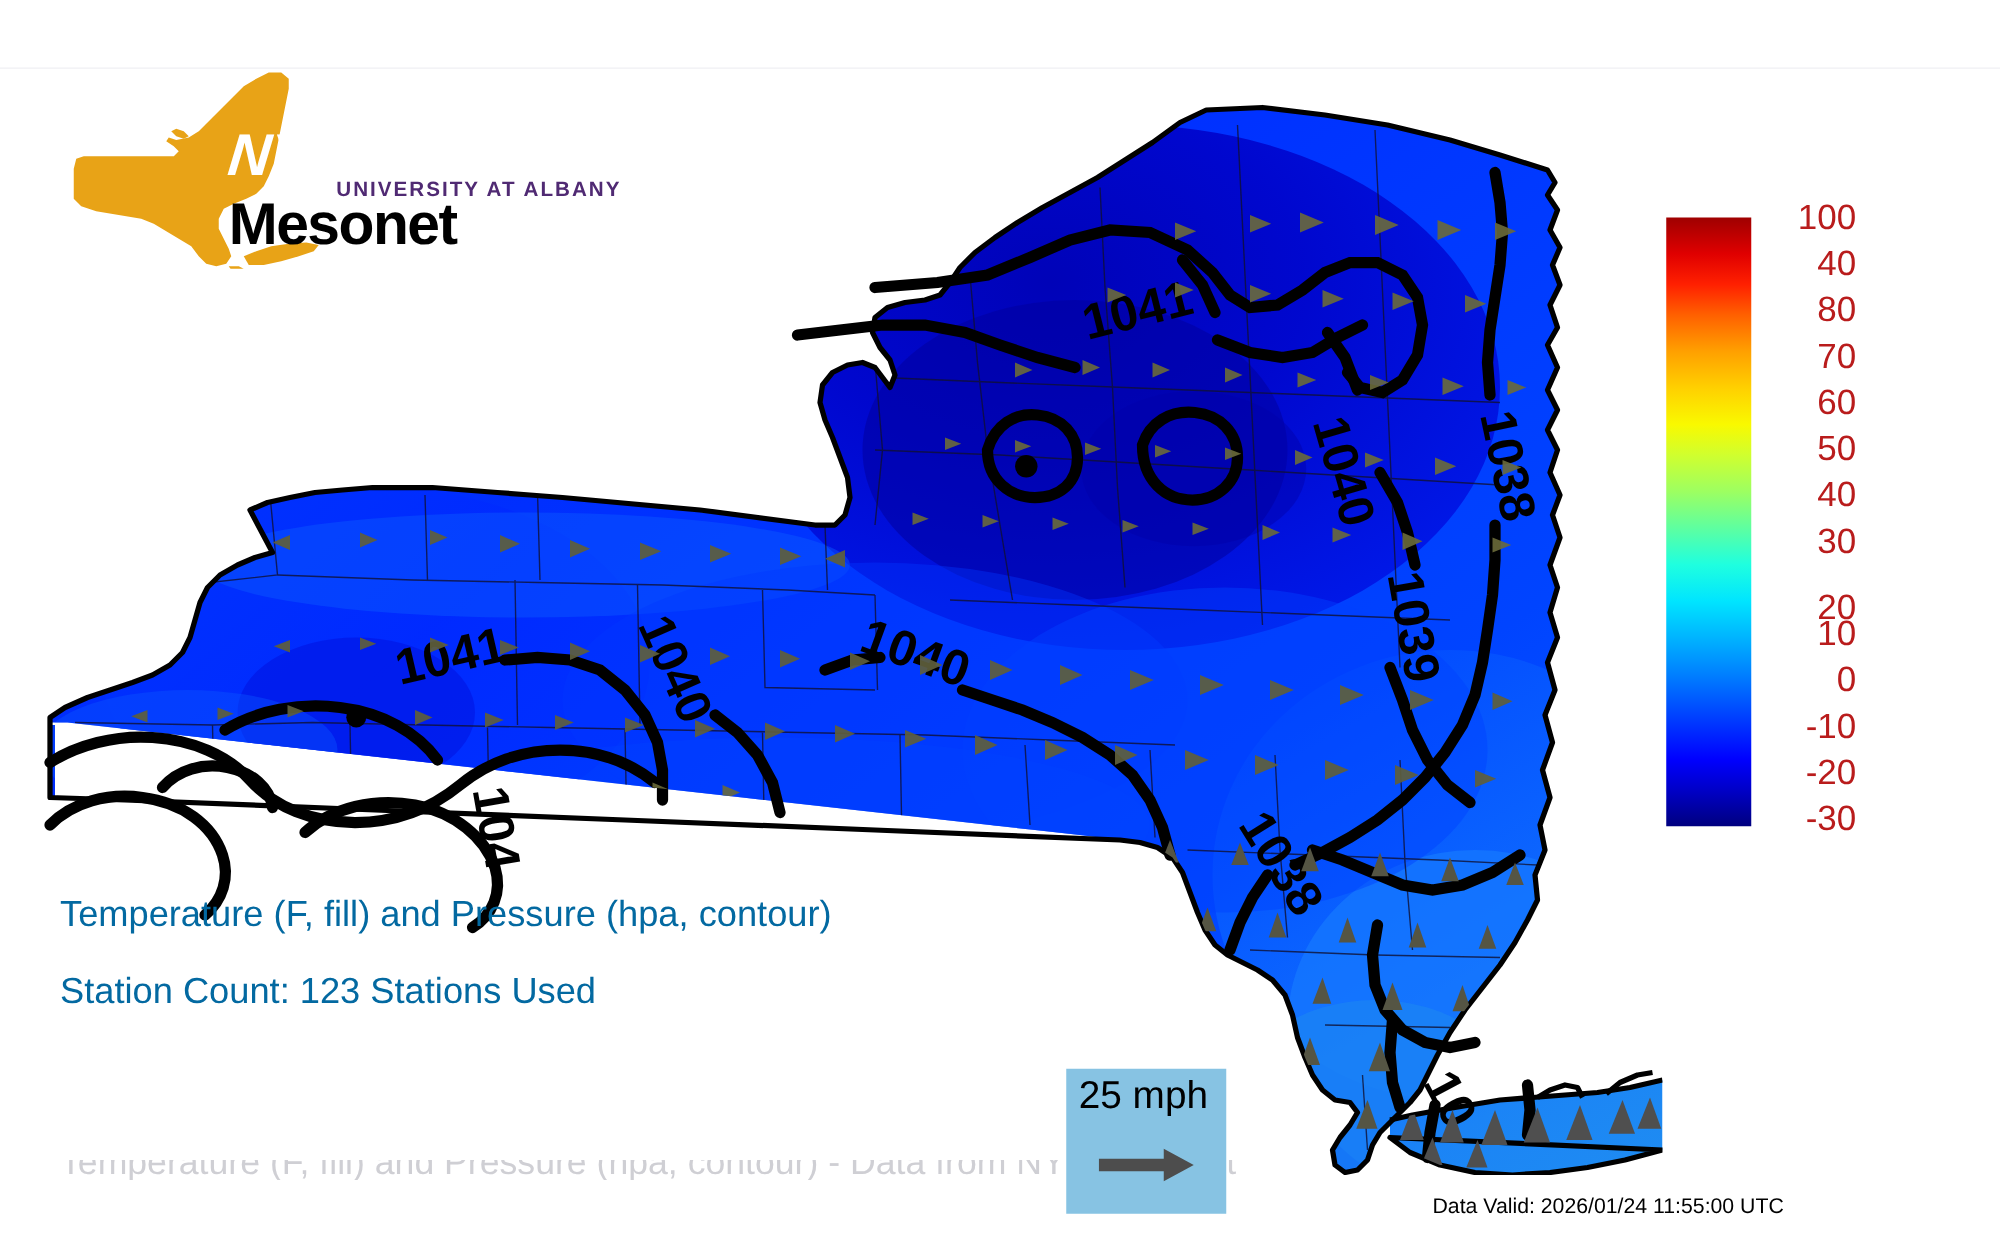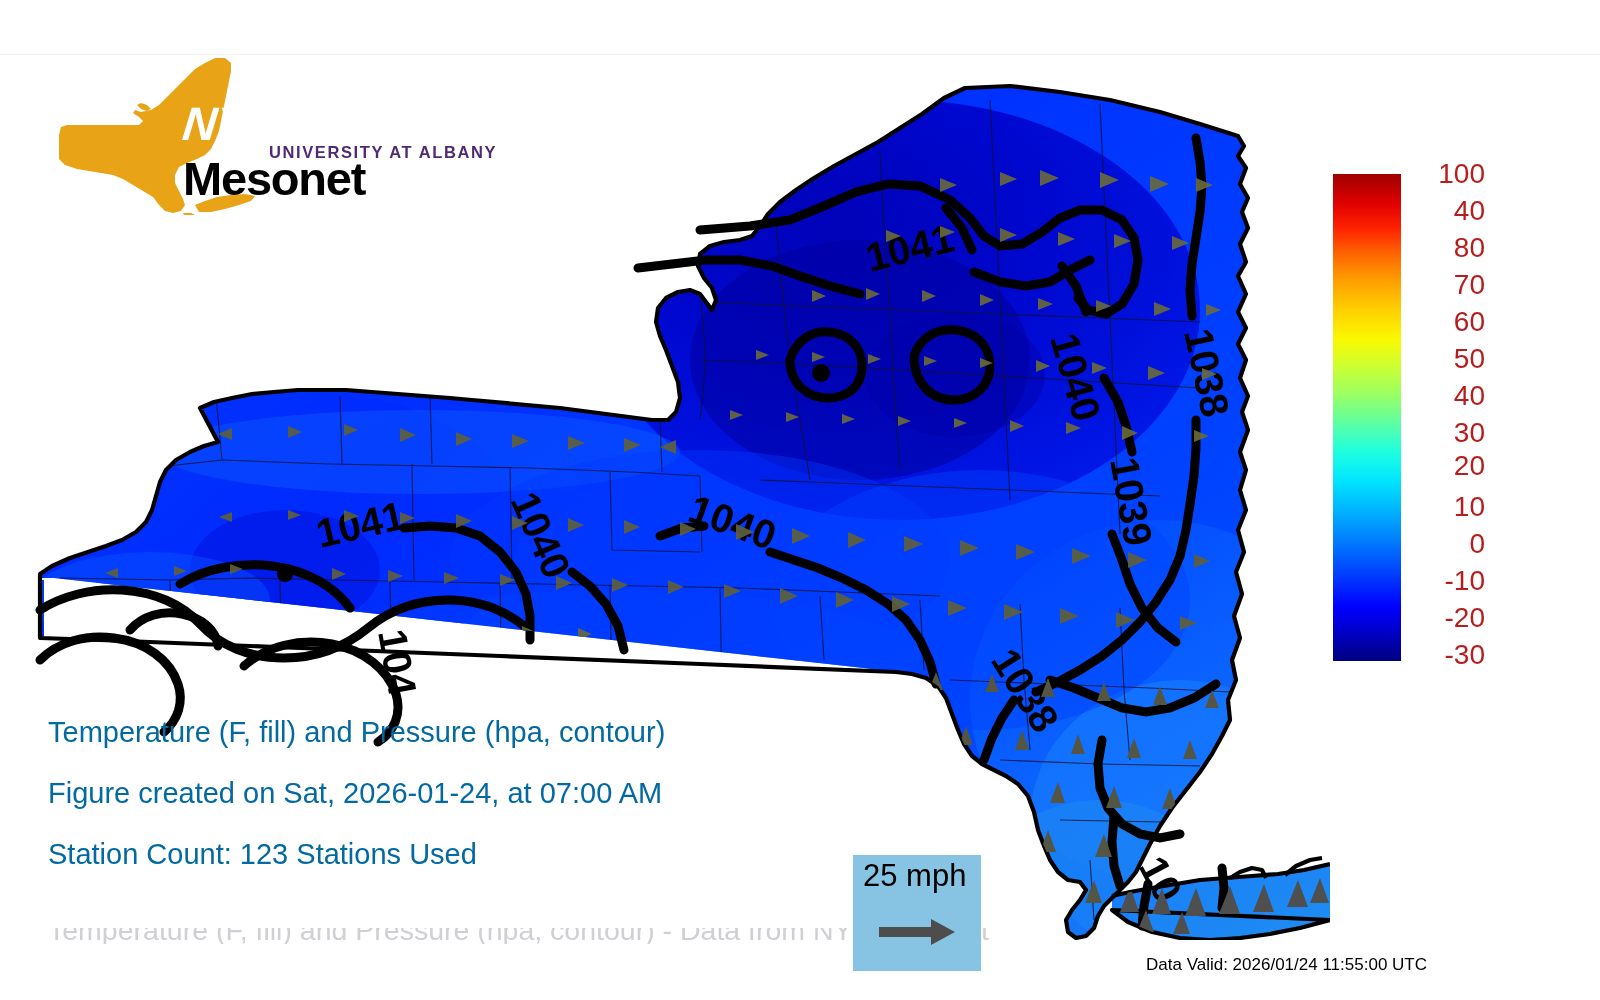--- a/index.html
+++ b/index.html
@@ -522,31 +522,30 @@
   </div>
   <div class="cbar-labels">
     <div class="cbar-label" style="top:0px;">100</div>
     <div class="cbar-label" style="top:37px;">40</div>
     <div class="cbar-label" style="top:74px;">80</div>
     <div class="cbar-label" style="top:111px;">70</div>
     <div class="cbar-label" style="top:148px;">60</div>
     <div class="cbar-label" style="top:185px;">50</div>
     <div class="cbar-label" style="top:222px;">40</div>
     <div class="cbar-label" style="top:259px;">30</div>
-    <div class="cbar-label" style="top:292px;">20</div>
+    <div class="cbar-label" style="top:312px;">20</div>
     <div class="cbar-label" style="top:333px;">10</div>
     <div class="cbar-label" style="top:370px;">0</div>
     <div class="cbar-label" style="top:407px;">-10</div>
     <div class="cbar-label" style="top:444px;">-20</div>
     <div class="cbar-label" style="top:481px;">-30</div>
   </div>
 
   <div class="caption">
     <div class="cap-line">Temperature (F, fill) and Pressure (hpa, contour)</div>
-    <div class="cap-line">Figure created on Sat, 2026-01-24, at 07:00 AM</div>
     <div class="cap-line">Station Count: 123 Stations Used</div>
   </div>
   <div class="cap-clip">
     <span>Temperature (F, fill) and Pressure (hpa, contour) - Data from NYS Mesonet</span>
   </div>
 
   <div class="windkey">
     <div class="windkey-label">25 mph</div>
     <div class="windkey-arrow">
       <svg width="80" height="30" viewBox="0 0 80 30">

